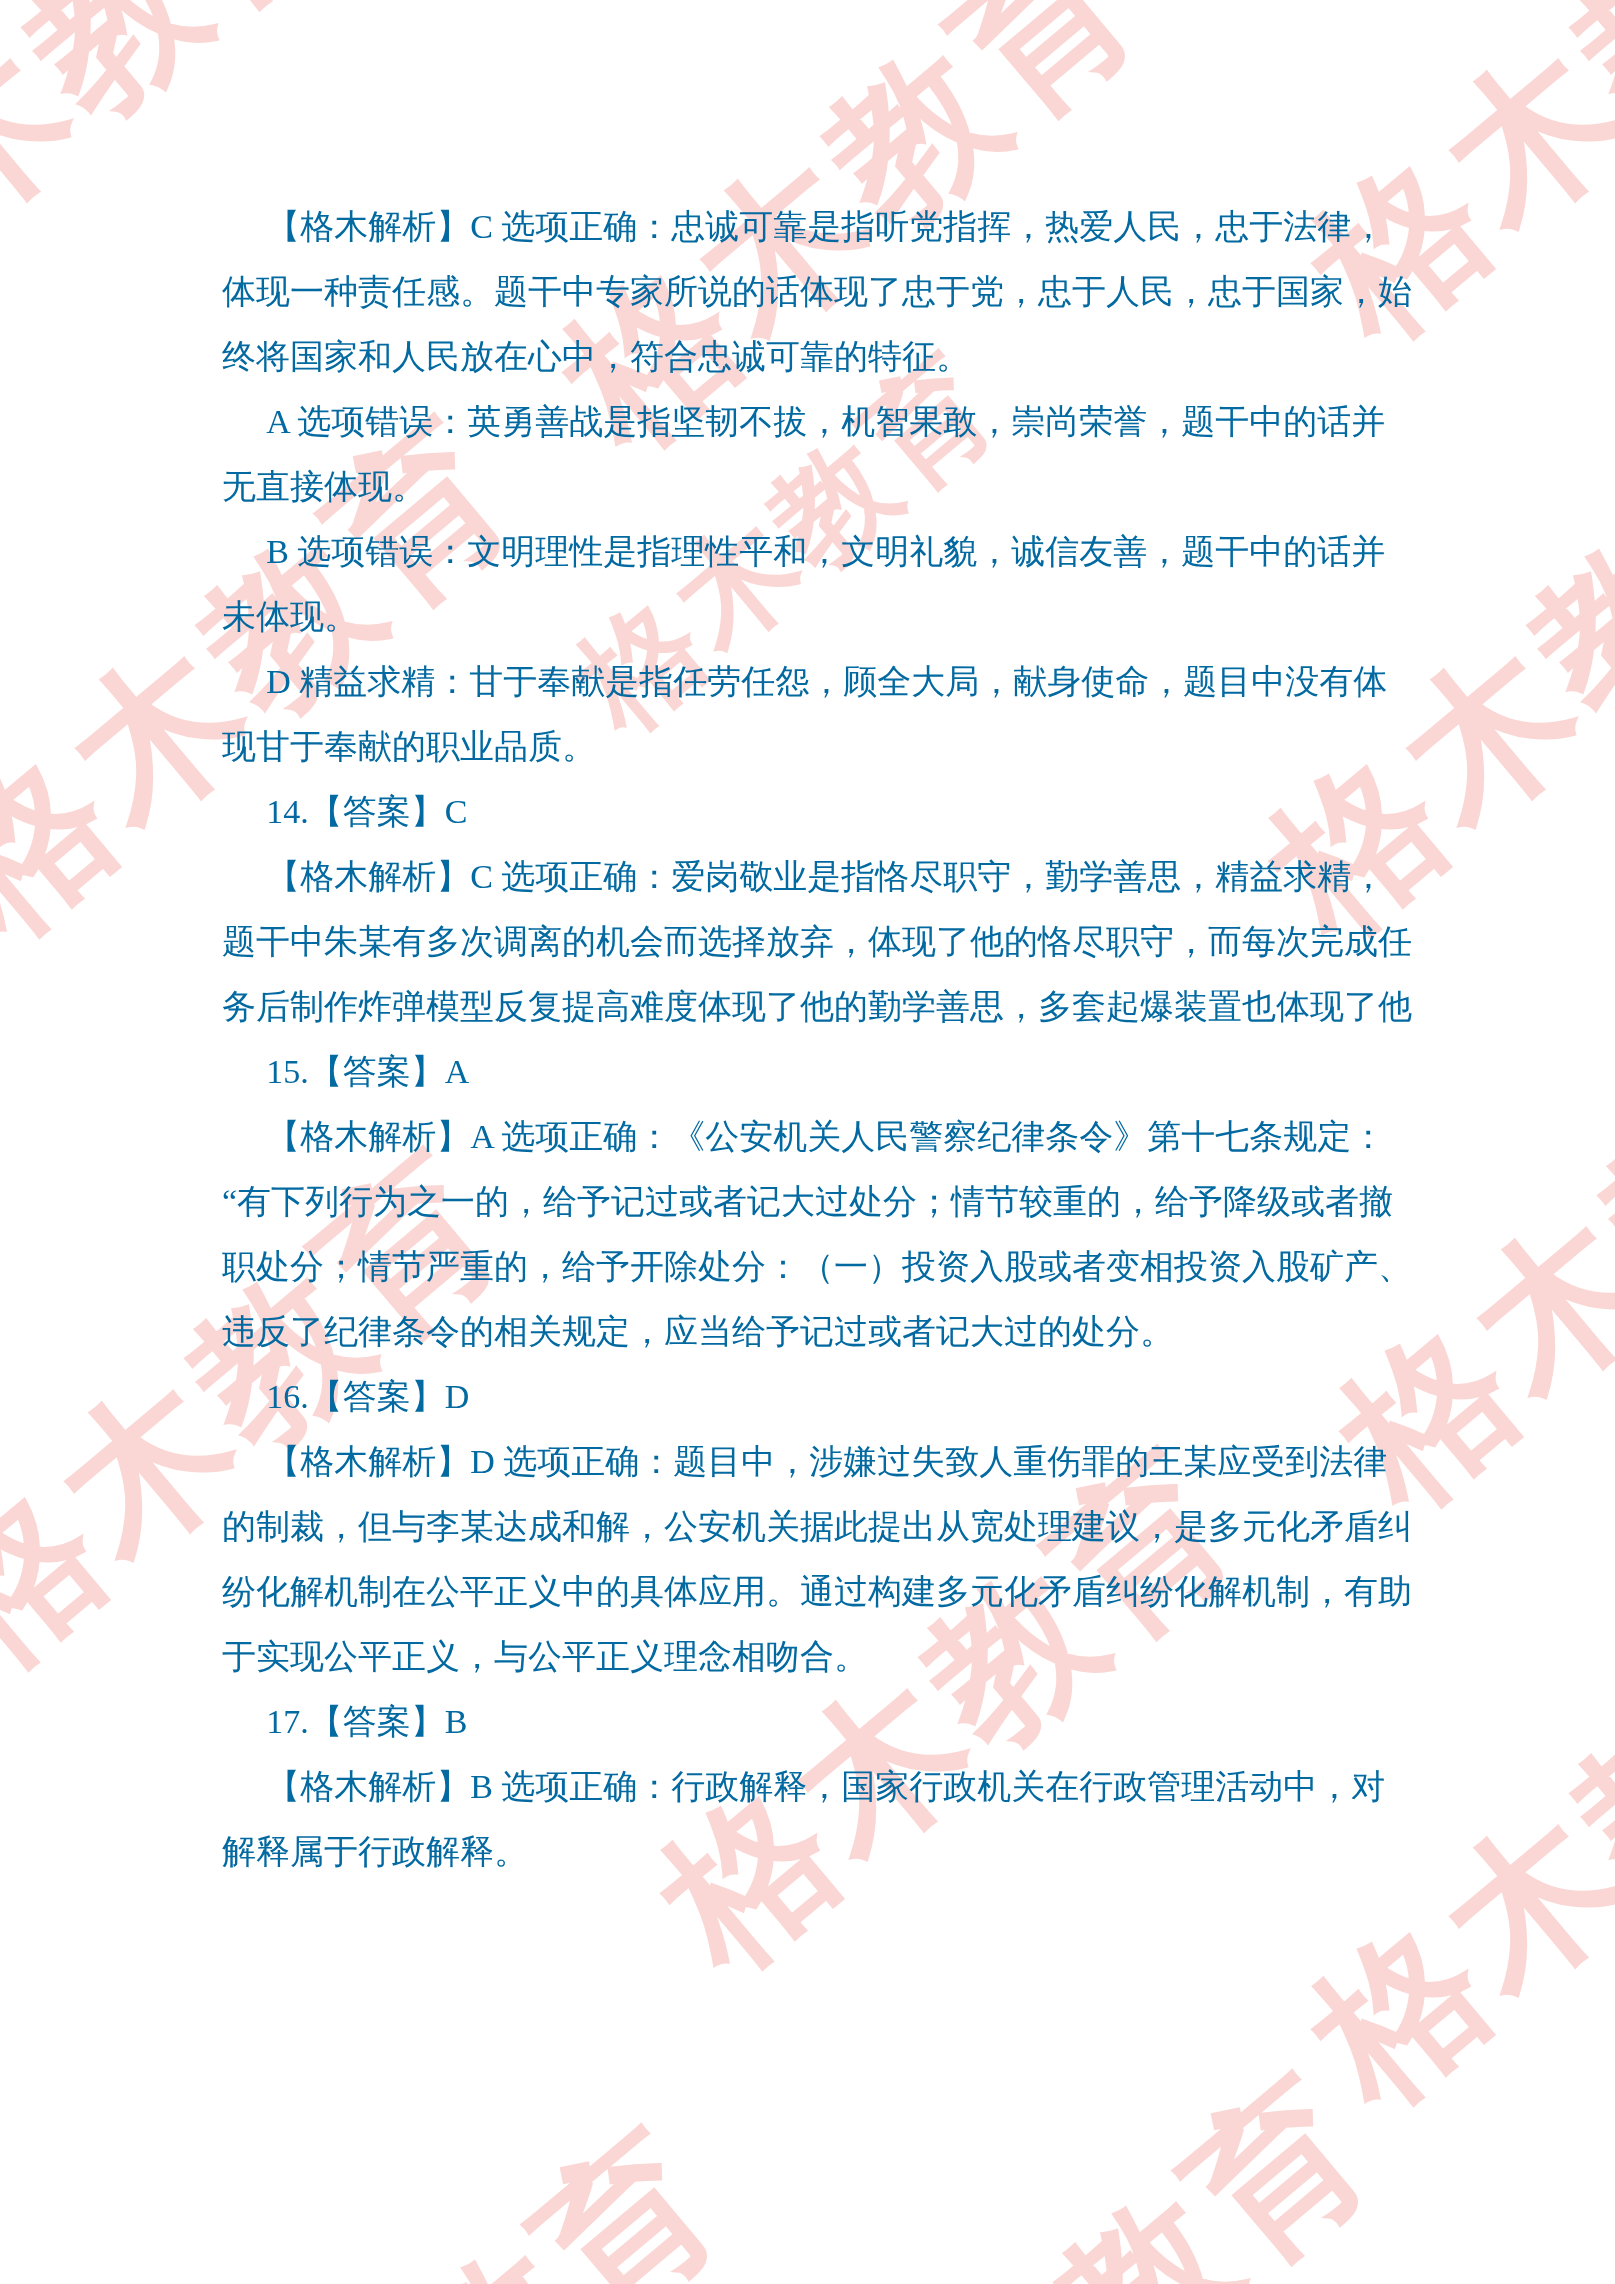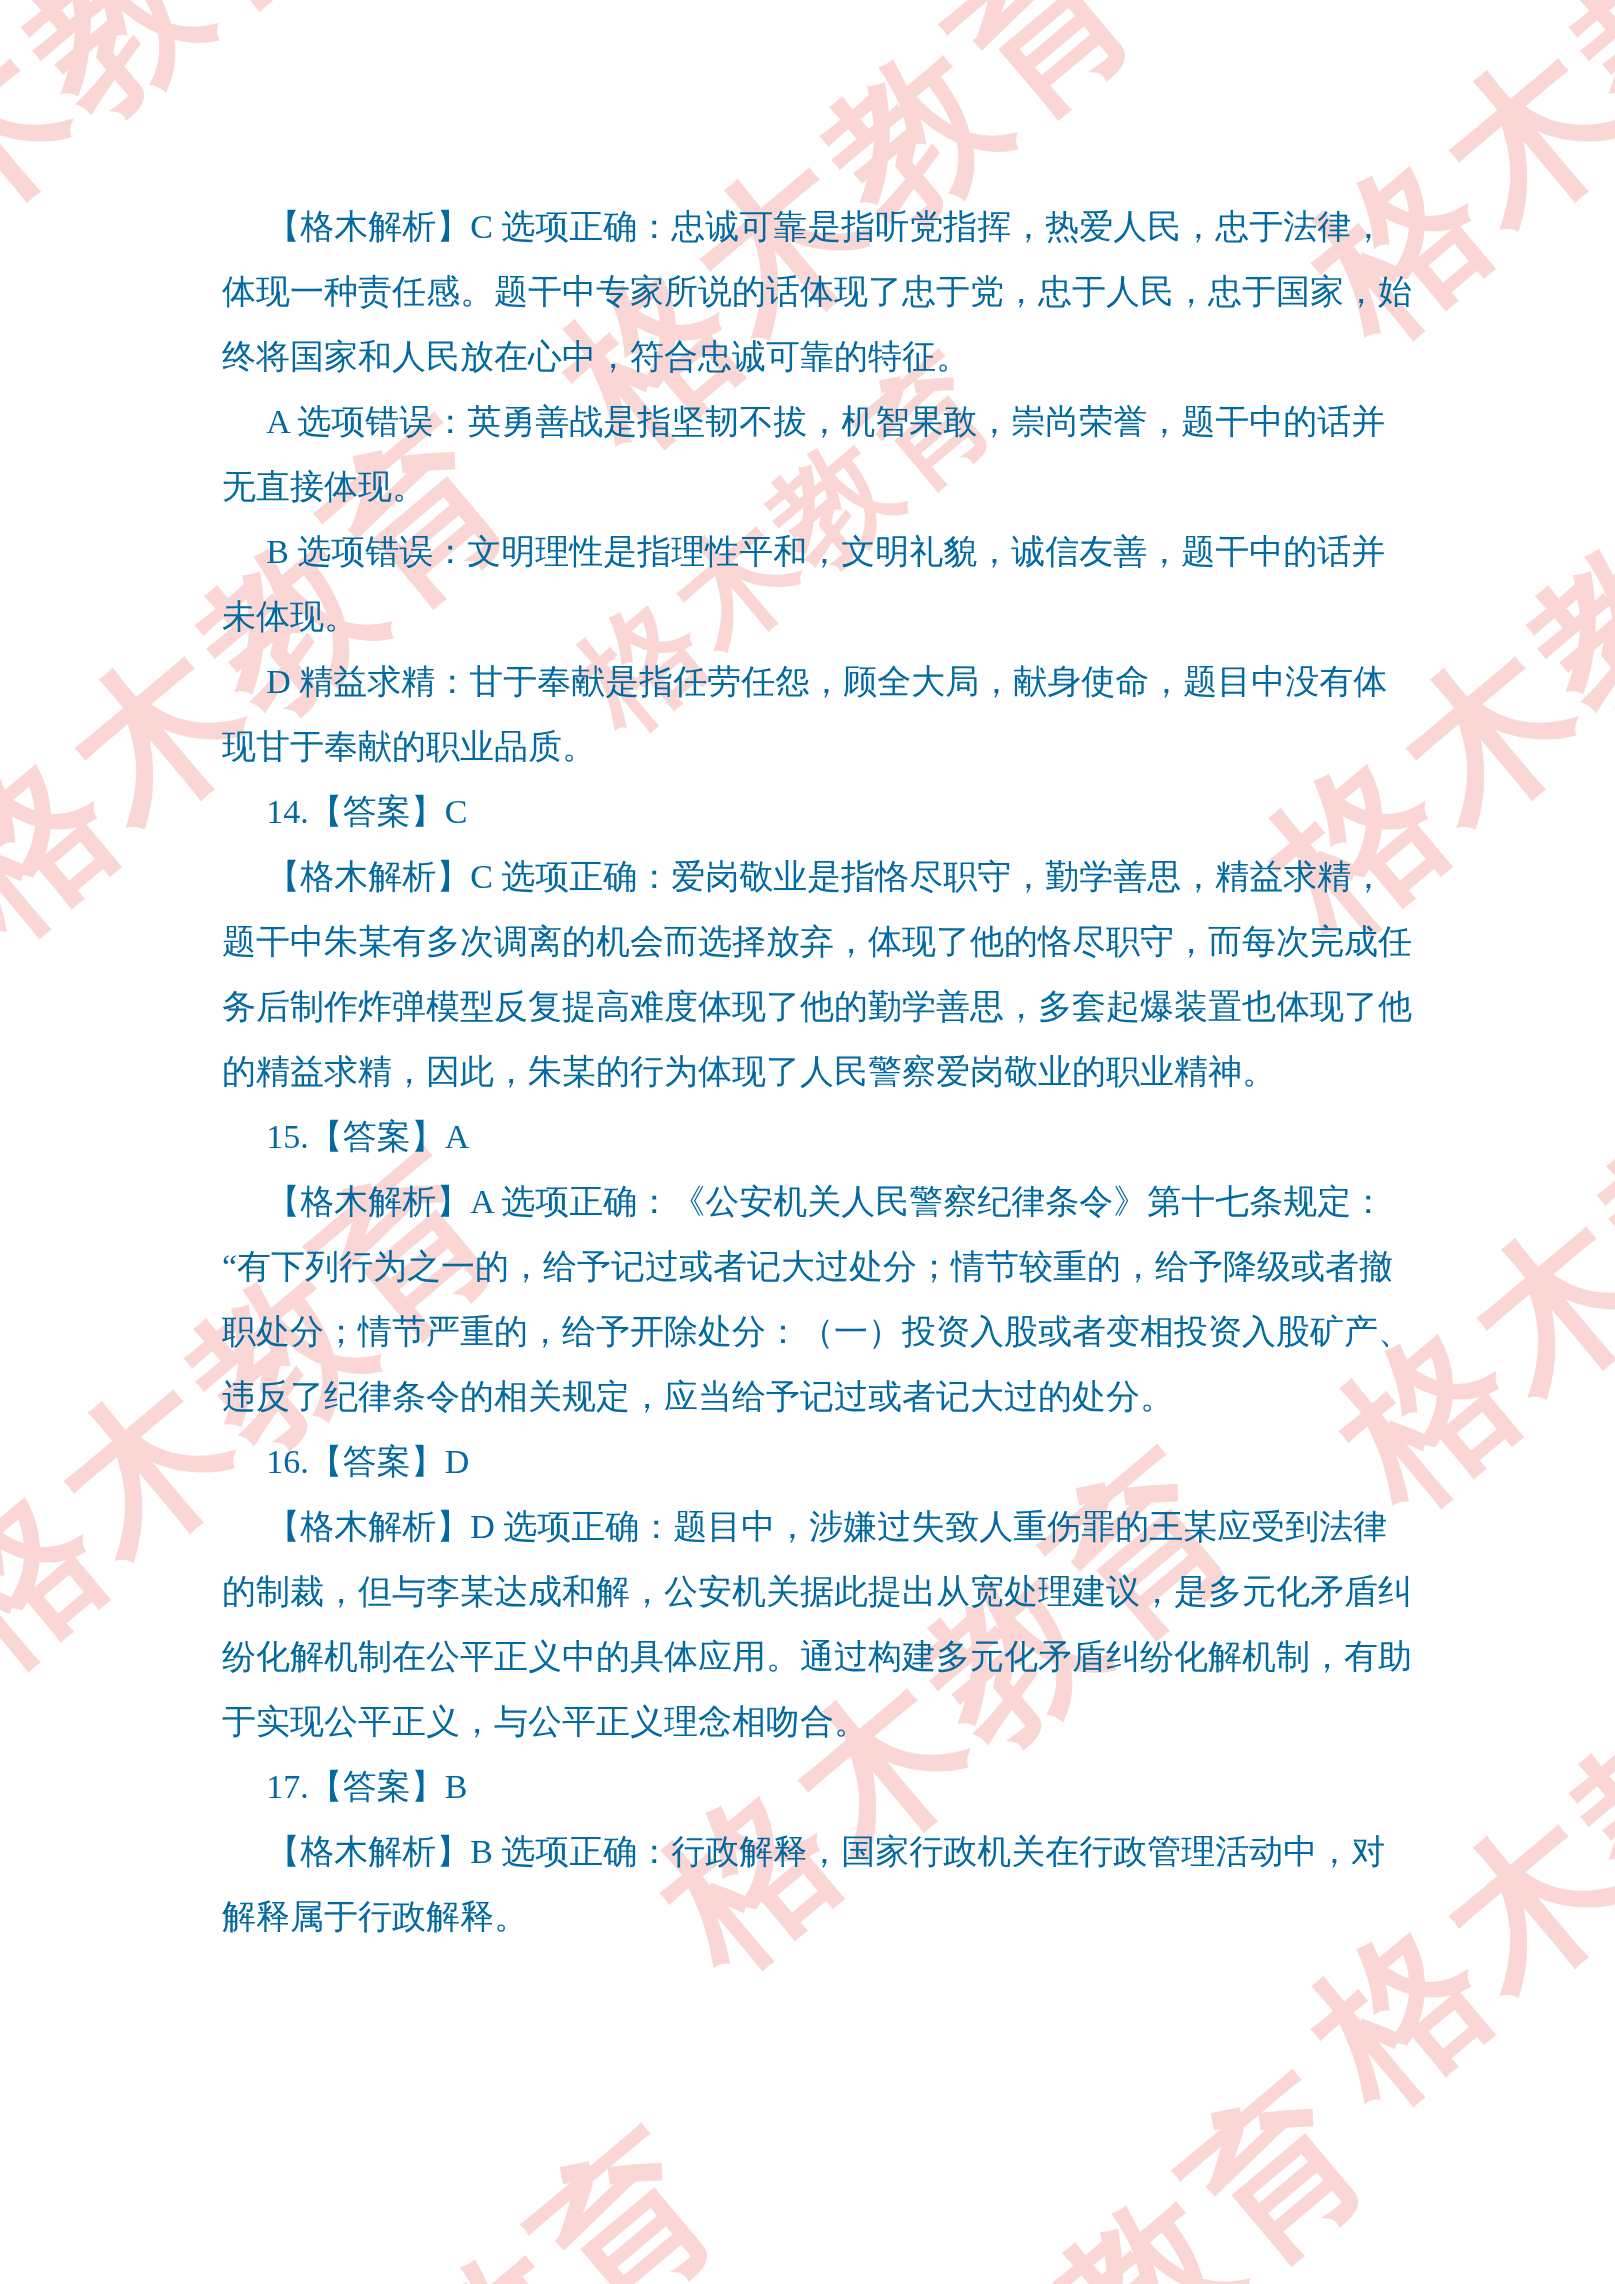--- a/index.html
+++ b/index.html
@@ -89,21 +89,20 @@
         <div class="line first">D 精益求精：甘于奉献是指任劳任怨，顾全大局，献身使命，题目中没有体</div>
         <div class="line">现甘于奉献的职业品质。</div>
       </div>
       <div class="para">
         <div class="line first">14.【答案】C</div>
       </div>
       <div class="para">
         <div class="line first">【格木解析】C 选项正确：爱岗敬业是指恪尽职守，勤学善思，精益求精，</div>
         <div class="line">题干中朱某有多次调离的机会而选择放弃，体现了他的恪尽职守，而每次完成任</div>
         <div class="line">务后制作炸弹模型反复提高难度体现了他的勤学善思，多套起爆装置也体现了他</div>
-        <div class="line">的精益求精，因此，朱某的行为体现了人民警察爱岗敬业的职业精神。</div>
       </div>
       <div class="para">
         <div class="line first">15.【答案】A</div>
       </div>
       <div class="para">
         <div class="line first">【格木解析】A 选项正确：《公安机关人民警察纪律条令》第十七条规定：</div>
         <div class="line">“有下列行为之一的，给予记过或者记大过处分；情节较重的，给予降级或者撤</div>
         <div class="line">职处分；情节严重的，给予开除处分：（一）投资入股或者变相投资入股矿产、</div>
         <div class="line">违反了纪律条令的相关规定，应当给予记过或者记大过的处分。</div>
       </div>

